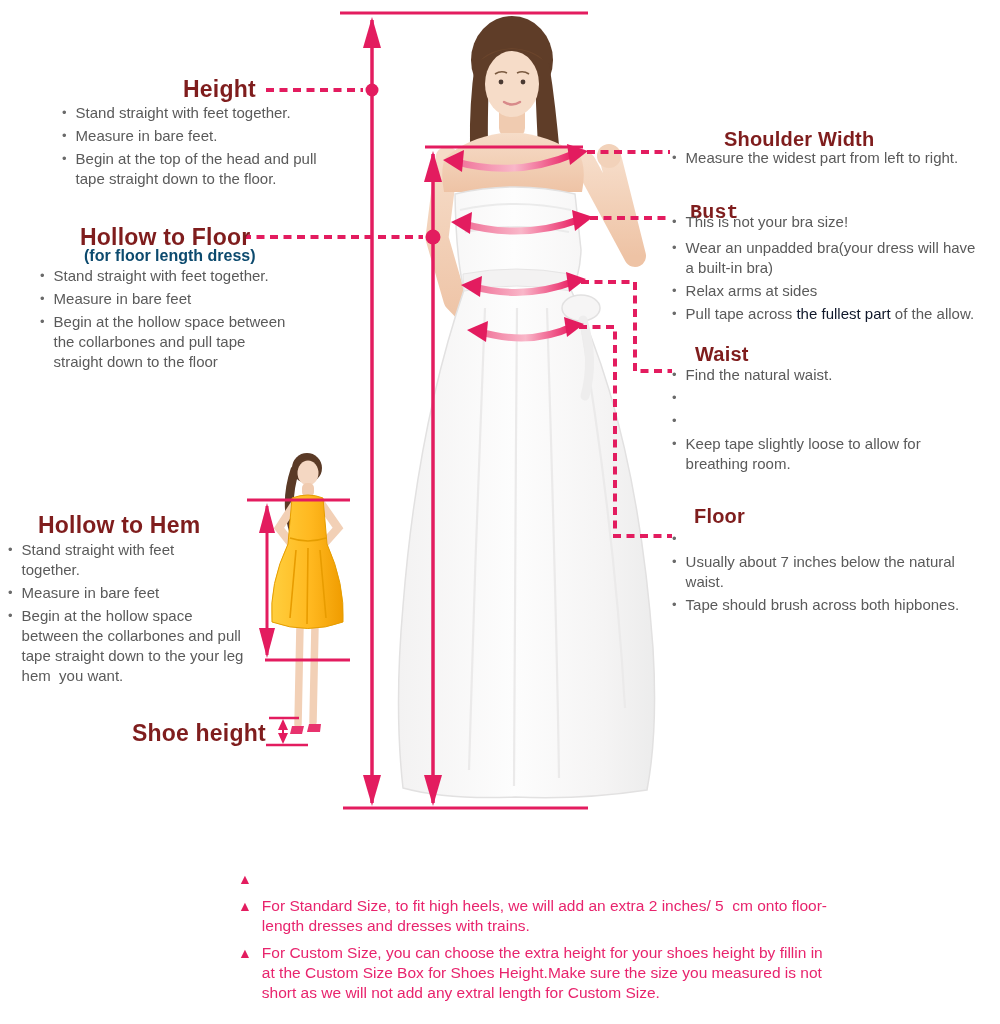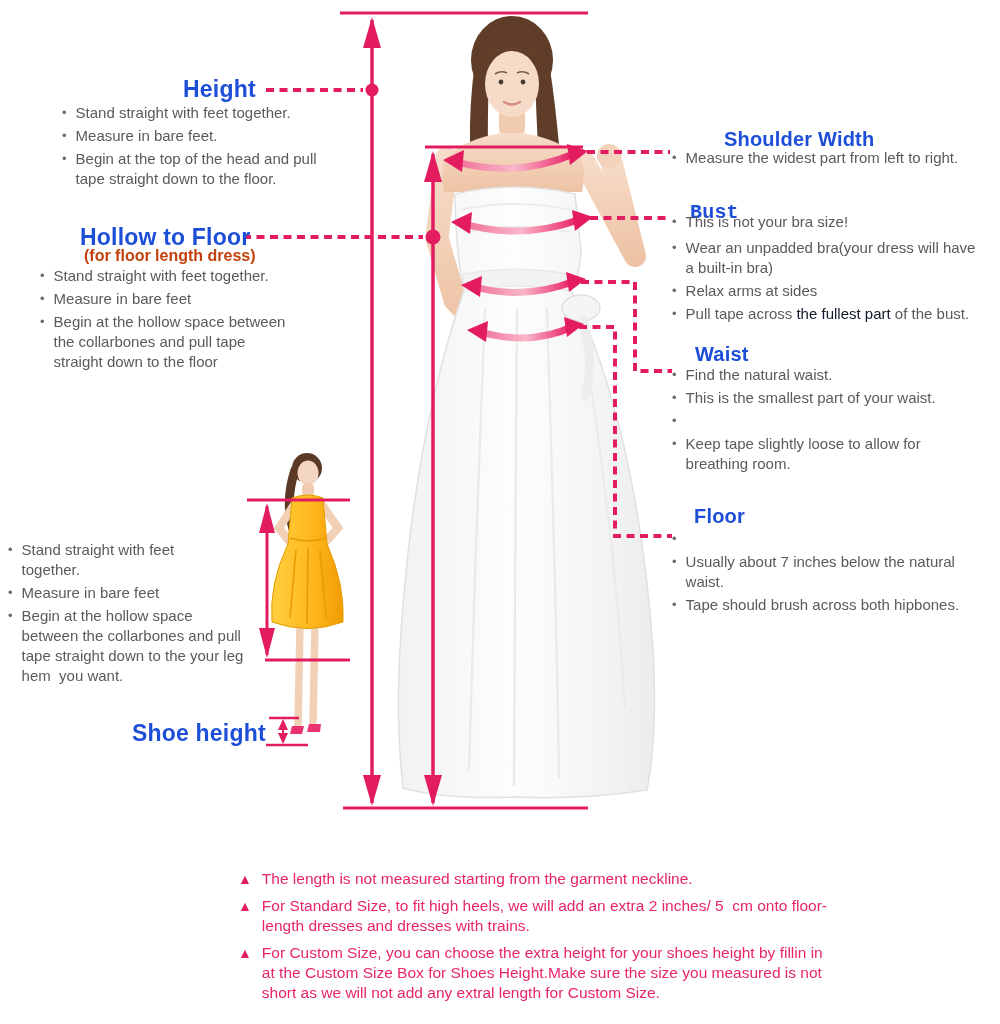--- a/index.html
+++ b/index.html
@@ -1,22 +1,22 @@
 <!DOCTYPE html>
 <html><head>
 <meta charset="utf-8">
 <style>
   html,body{margin:0;padding:0;background:#fff;}
   .canvas{position:relative;width:1000px;height:1024px;background:#fff;overflow:hidden;
           font-family:"Liberation Sans",sans-serif;}
   .abs{position:absolute;}
   svg{display:block;}
-  .title{color:#1d4ed8;font-weight:bold;letter-spacing:.2px;white-space:nowrap;}
+  .title{color:#7f1d1d;font-weight:bold;letter-spacing:.2px;white-space:nowrap;}
   .t22{font-size:23px;} .t20{font-size:20px;}
-  .sub{color:#c2410c;font-size:16px;font-weight:bold;white-space:nowrap;}
+  .sub{color:#0c4a6e;font-size:16px;font-weight:bold;white-space:nowrap;}
   .bullets{display:flex;flex-direction:column;}
   .b{display:flex;gap:9px;color:#5A5A5A;font-size:15px;line-height:20px;margin-bottom:3px;}
   .b .m{flex:0 0 auto;color:#6A6A6A;font-size:13px;line-height:20px;}
   .b .txt{white-space:pre-wrap;}
   .hl{color:#0f172a;}
   .notes{display:flex;flex-direction:column;}
   .n{display:flex;gap:10px;color:#E8246D;font-size:15.5px;line-height:20px;margin-bottom:7px;font-weight:normal;}
   .n .m{flex:0 0 auto;color:#E31C5F;font-size:14px;line-height:20px;}
   .n .txt{white-space:pre-wrap;}
 </style>
@@ -184,20 +184,21 @@
     <div class="b">
         <span class="m">•</span>
         <span class="txt">Measure in bare feet</span>
       </div>
     <div class="b">
         <span class="m">•</span>
         <span class="txt">Begin at the hollow space between the collarbones and pull tape straight down to the floor</span>
       </div>
   </div>
 
+  <div class="abs title t22" style="left:38px;top:512px;">Hollow to Hem</div>
   <div class="abs bullets" style="left:8px;top:540px;width:244px;">
     <div class="b">
         <span class="m">•</span>
         <span class="txt" style="width:175px;">Stand straight with feet together.</span>
       </div>
     <div class="b">
         <span class="m">•</span>
         <span class="txt">Measure in bare feet</span>
       </div>
     <div class="b">
@@ -225,33 +226,32 @@
     <div class="b">
         <span class="m">•</span>
         <span class="txt">Wear an unpadded bra(your dress will have a built-in bra)</span>
       </div>
     <div class="b">
         <span class="m">•</span>
         <span class="txt">Relax arms at sides</span>
       </div>
     <div class="b">
         <span class="m">•</span>
-        <span class="txt"><span>Pull tape across </span><span class="hl">the fullest part</span><span> of the bust.</span></span>
+        <span class="txt"><span>Pull tape across </span><span class="hl">the fullest part</span><span> of the allow.</span></span>
       </div>
   </div>
 
   <div class="abs title t20" style="left:695px;top:343px;">Waist</div>
   <div class="abs bullets" style="left:672px;top:365px;width:312px;">
     <div class="b">
         <span class="m">•</span>
         <span class="txt">Find the natural waist.</span>
       </div>
     <div class="b">
         <span class="m">•</span>
-        <span class="txt">This is the smallest part of your waist.</span>
       </div>
     <div class="b">
         <span class="m">•</span>
       </div>
     <div class="b">
         <span class="m">•</span>
         <span class="txt">Keep tape slightly loose to allow for breathing room.</span>
       </div>
   </div>
 
@@ -266,21 +266,20 @@
       </div>
     <div class="b">
         <span class="m">•</span>
         <span class="txt">Tape should brush across both hipbones.</span>
       </div>
   </div>
 
   <div class="abs notes" style="left:238px;top:869px;width:592px;">
     <div class="n">
         <span class="m">▲</span>
-        <span class="txt">The length is not measured starting from the garment neckline.</span>
       </div>
     <div class="n">
         <span class="m">▲</span>
         <span class="txt">For Standard Size, to fit high heels, we will add an extra 2 inches/ 5  cm onto floor-length dresses and dresses with trains.</span>
       </div>
     <div class="n">
         <span class="m">▲</span>
         <span class="txt">For Custom Size, you can choose the extra height for your shoes height by fillin in at the Custom Size Box for Shoes Height.Make sure the size you measured is not short as we will not add any extral length for Custom Size.</span>
       </div>
   </div>

